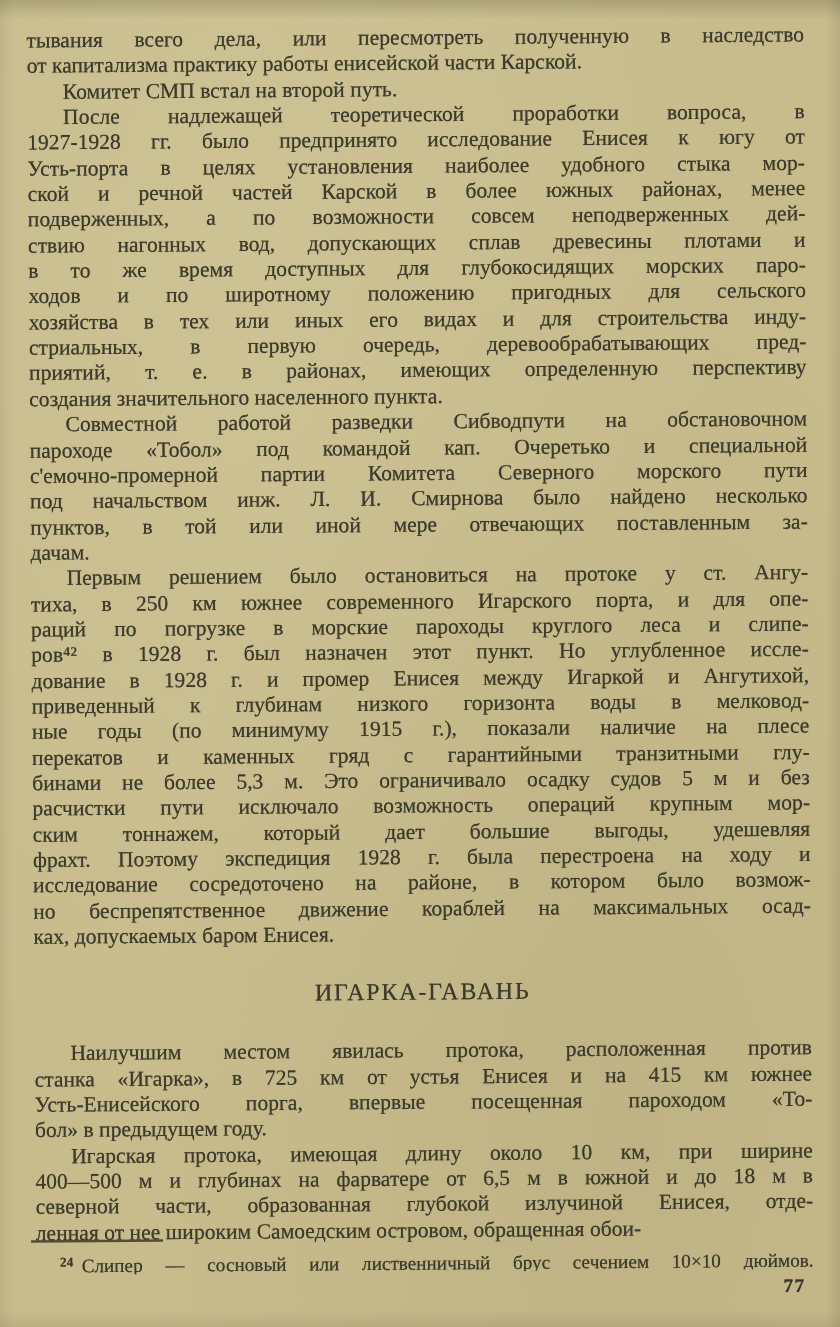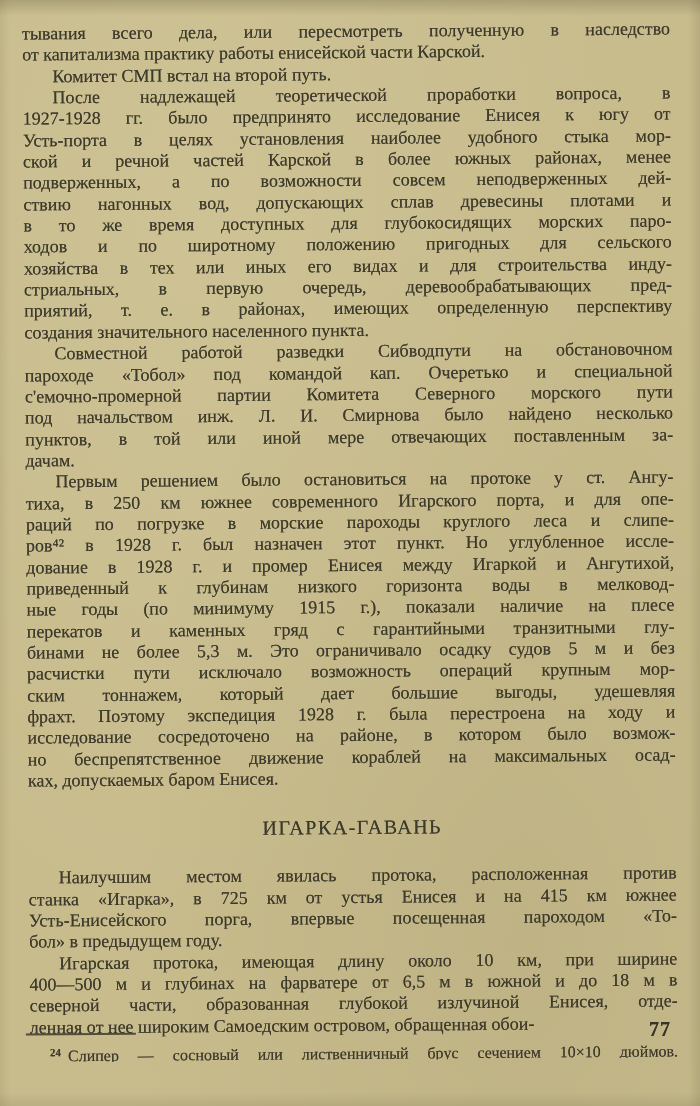--- a/index.html
+++ b/index.html
@@ -61,22 +61,22 @@
     overflow: hidden;
   }
   .fn-marker {
     display: inline-block;
     margin-left: 20px; margin-right: 7px;
     font-size: 11px; font-weight: bold;
     vertical-align: 5px;
   }
   .page-number {
     position: absolute;
-    right: 29px; top: 1018px;
-    font-size: 20px; font-weight: bold;
+    right: 29px; top: 1064px;
+    font-size: 16px; font-weight: bold;
     letter-spacing: 1px;
     color: #37342a;
     text-shadow: 0 0 0.6px rgba(55,52,42,0.8);
   }
 </style>
 </head>
 <body>
 
 <div class="page">
   <div class="content">

